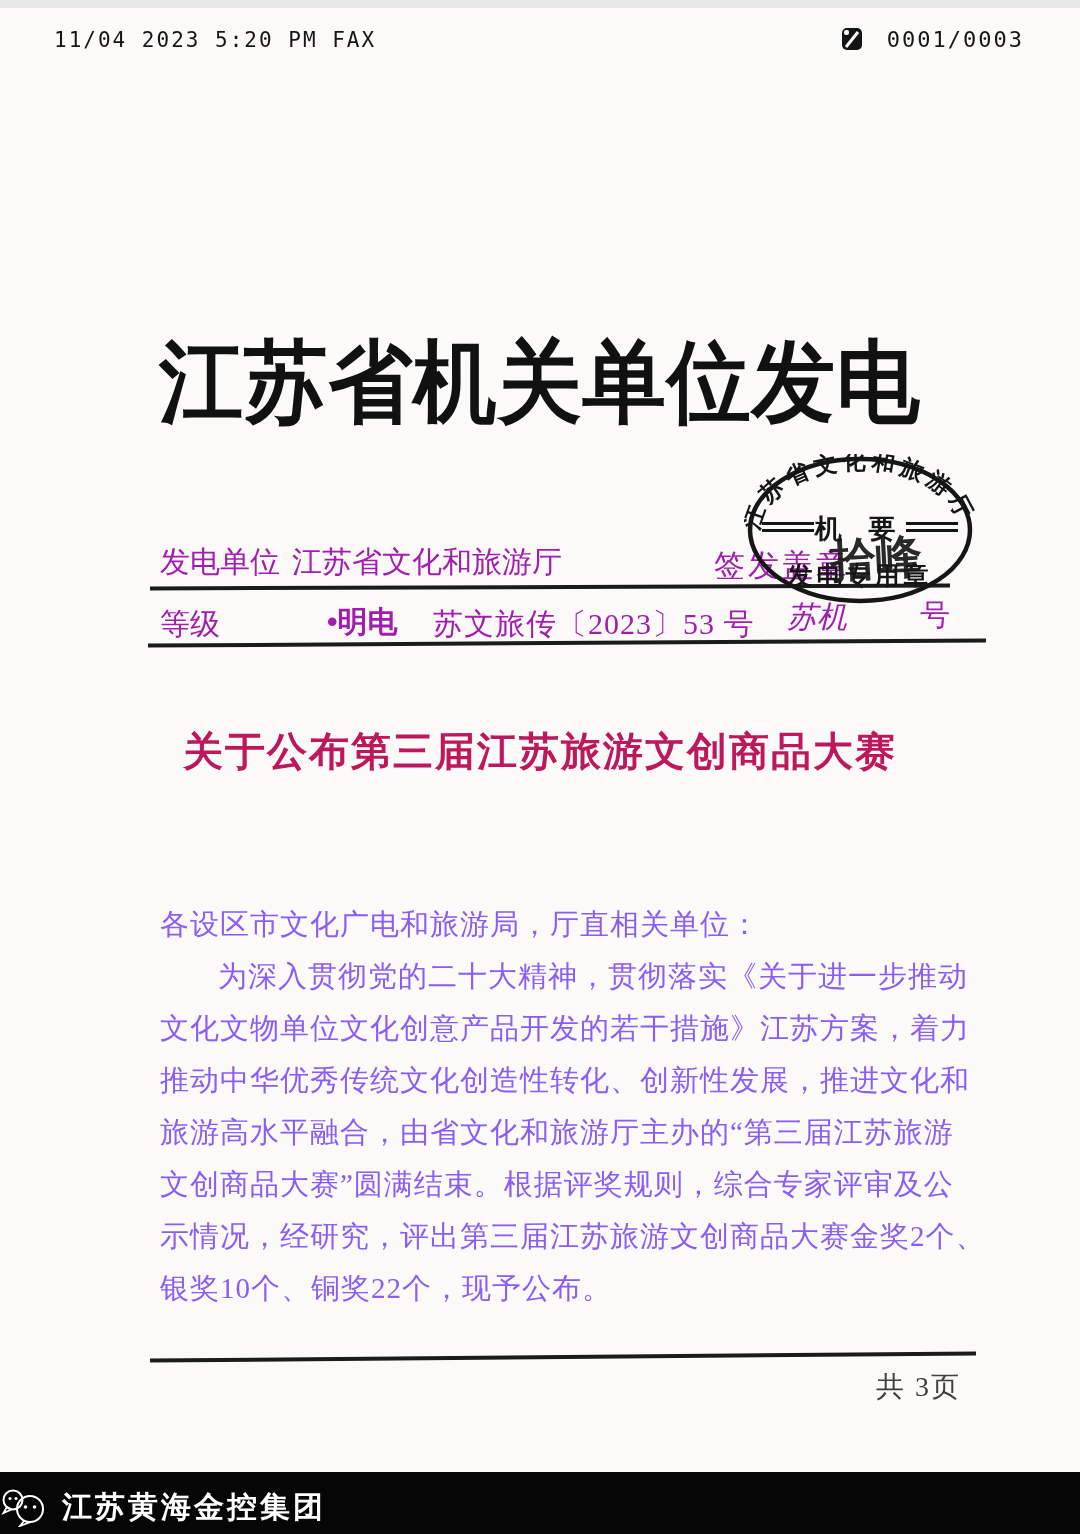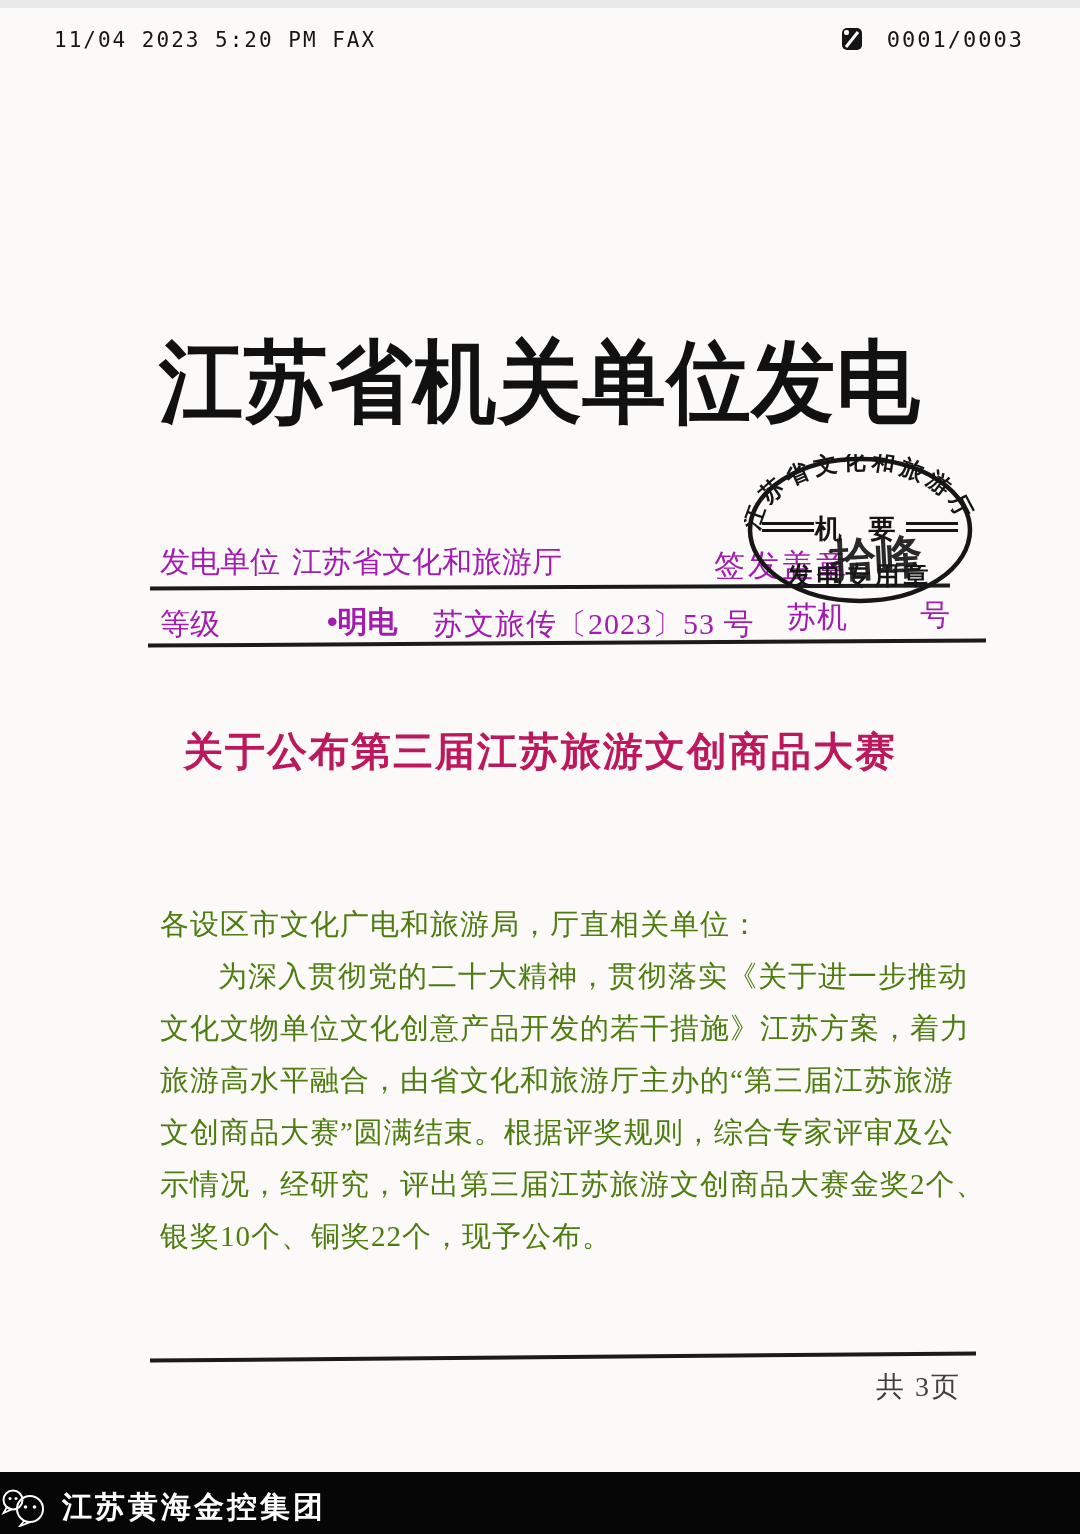--- a/index.html
+++ b/index.html
@@ -23,21 +23,21 @@
   .rule{position:absolute;background:#1b1b1b;}
   
   .stamp{position:absolute;left:744px;top:446px;width:232px;height:152px;}
   .stamp text{font-family:"Liberation Serif","DejaVu Serif",serif;fill:#151515;}
   .signature{position:absolute;left:830px;top:520px;font-size:46px;font-weight:bold;
     color:#181818;transform:rotate(-3deg);white-space:nowrap;opacity:.92;}
   
   .n-title{position:absolute;left:0;width:100%;text-align:center;font-size:40px;
     font-weight:bold;letter-spacing:2px;color:#be185d;white-space:nowrap;}
   .body-block{position:absolute;left:160px;top:890px;width:790px;font-size:29px;
-    line-height:52px;color:#4d7c0f;letter-spacing:1px;}
+    line-height:52px;color:#8b5cf6;letter-spacing:1px;}
   .body-block div{white-space:nowrap;}
   .indent{text-indent:58px;}
   .page-total{position:absolute;left:876px;top:1360px;font-size:28px;letter-spacing:2px;color:#404040;}
   
   .footer-bar{position:absolute;left:0;bottom:0;width:100%;height:70px;background:#060606;
     display:flex;align-items:center;justify-content:flex-start;gap:14px;padding-right:54px;box-sizing:border-box;}
   .footer-brand{font-family:"Liberation Sans","DejaVu Sans",sans-serif;font-weight:bold;
     font-size:30px;letter-spacing:3px;color:#ffffff;white-space:nowrap;}
 </style>
 </head>
@@ -58,21 +58,21 @@
   <div class="masthead">江苏省机关单位发电</div>
 
   <div class="f-label" style="left:160px;top:534px;">发电单位</div>
   <div class="f-label" style="left:292px;top:534px;">江苏省文化和旅游厅</div>
   <div class="f-label" style="left:714px;top:537px;font-size:31px;letter-spacing:3px;">签发盖章</div>
   <div class="rule" style="left:150px;top:577px;width:800px;height:3.5px;transform:rotate(-0.2deg);"></div>
 
   <div class="f-label" style="left:160px;top:596px;">等级</div>
   <div class="f-label bold-sans" style="left:327px;top:594px;">•明电</div>
   <div class="f-label" style="left:433px;top:596px;letter-spacing:1px;text-align:center;">苏文旅传〔2023〕53 号</div>
-  <div class="f-label" style="left:787px;top:589px;">苏机</div>
+  <div class="f-label" style="left:787px;top:589px;font-style:italic;">苏机</div>
   <div class="f-label" style="left:920px;top:587px;">号</div>
   <div class="rule" style="left:148px;top:633px;width:838px;height:4px;transform:rotate(-0.35deg);"></div>
 
   <svg class="stamp" viewBox="0 0 232 152">
     <ellipse cx="116" cy="76" rx="110" ry="71" fill="none" stroke="#161616" stroke-width="4.5"></ellipse>
     <path id="stampArc" d="M 19 92 A 100 62 0 1 1 215 86" fill="none"></path>
     <text font-size="23" font-weight="bold" letter-spacing="5">
       <textPath href="#stampArc" startOffset="50%" text-anchor="middle">江苏省文化和旅游厅</textPath>
     </text>
     <g>
@@ -85,20 +85,21 @@
     <text x="116" y="130" text-anchor="middle" font-size="25" font-weight="bold" letter-spacing="4">发电专用章</text>
   </svg>
   <div class="signature">拾峰</div>
 
   <div class="n-title" style="top:716px;">关于公布第三届江苏旅游文创商品大赛</div>
 
   <div class="body-block">
     <div>各设区市文化广电和旅游局，厅直相关单位：</div>
     <div class="indent">为深入贯彻党的二十大精神，贯彻落实《关于进一步推动</div>
     <div>文化文物单位文化创意产品开发的若干措施》江苏方案，着力</div>
+    <div>推动中华优秀传统文化创造性转化、创新性发展，推进文化和</div>
     <div>旅游高水平融合，由省文化和旅游厅主办的“第三届江苏旅游</div>
     <div>文创商品大赛”圆满结束。根据评奖规则，综合专家评审及公</div>
     <div>示情况，经研究，评出第三届江苏旅游文创商品大赛金奖2个、</div>
     <div>银奖10个、铜奖22个，现予公布。</div>
   </div>
 
   <div class="rule" style="left:150px;top:1347px;width:826px;height:3.5px;transform:rotate(-0.5deg);"></div>
   <div class="page-total">共 3页</div>
 
   <div class="footer-bar">

